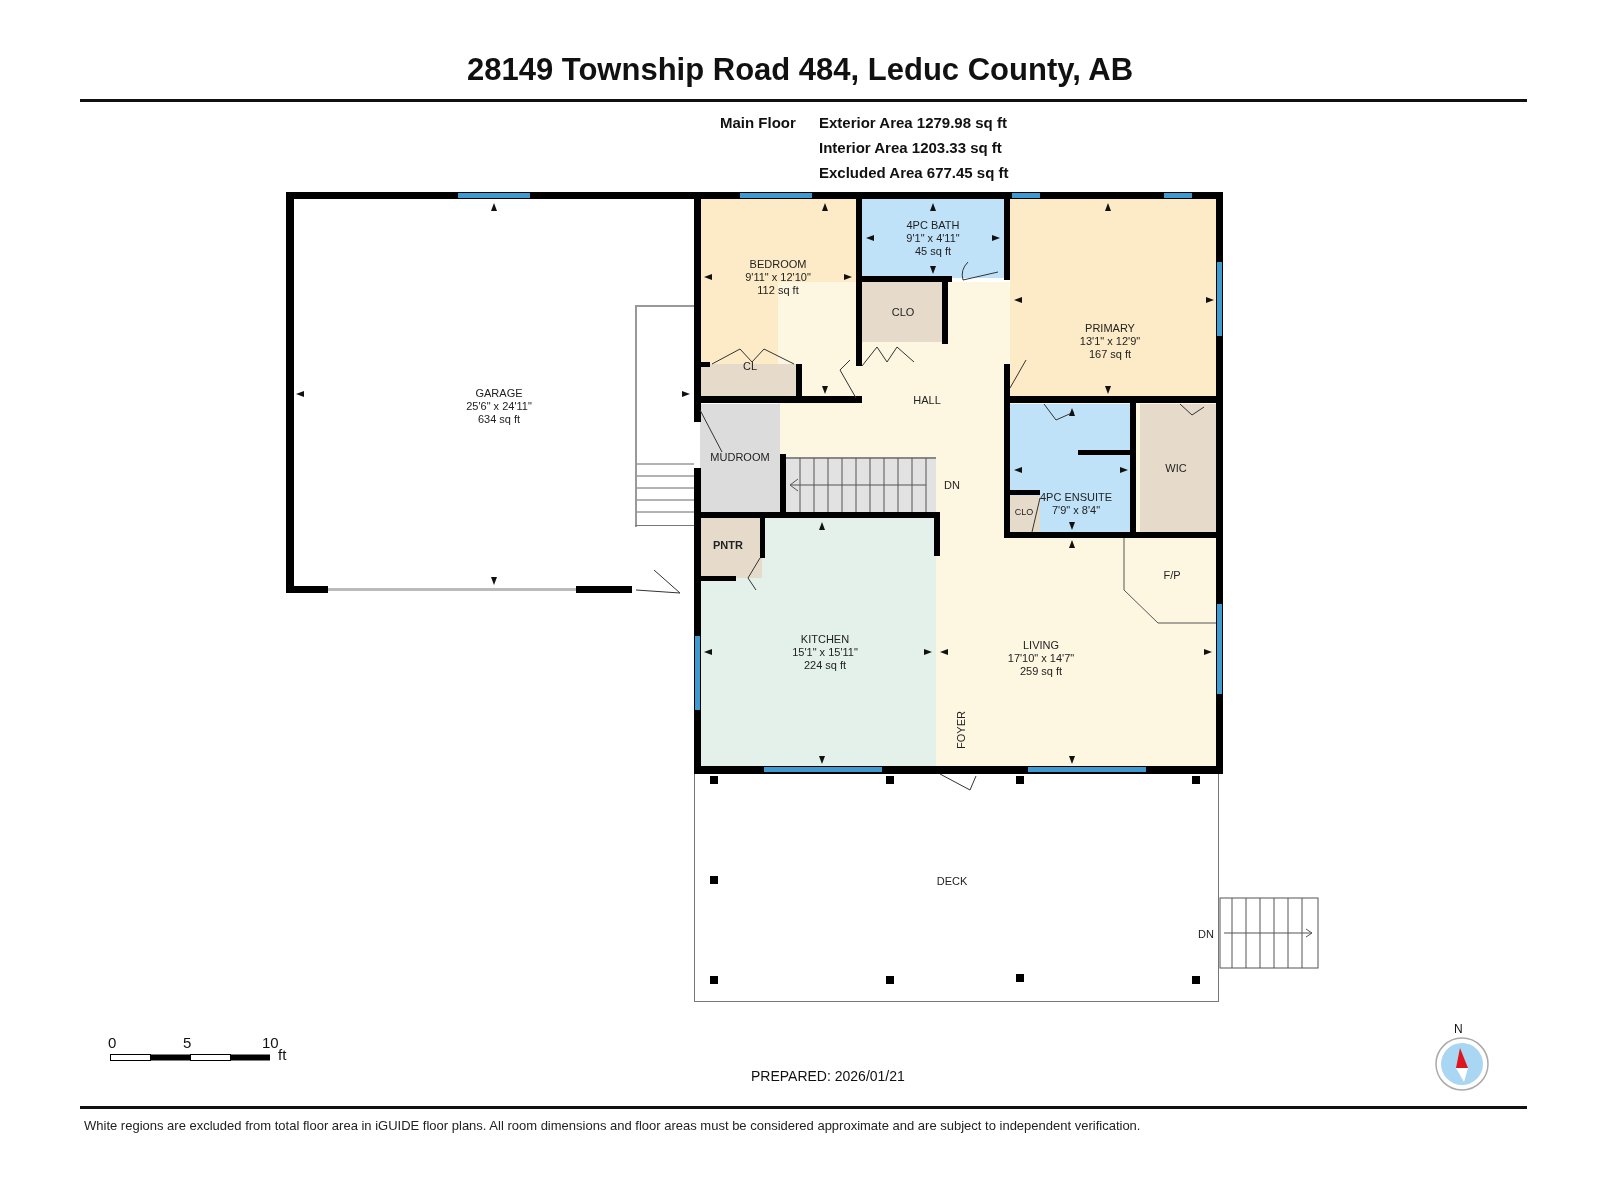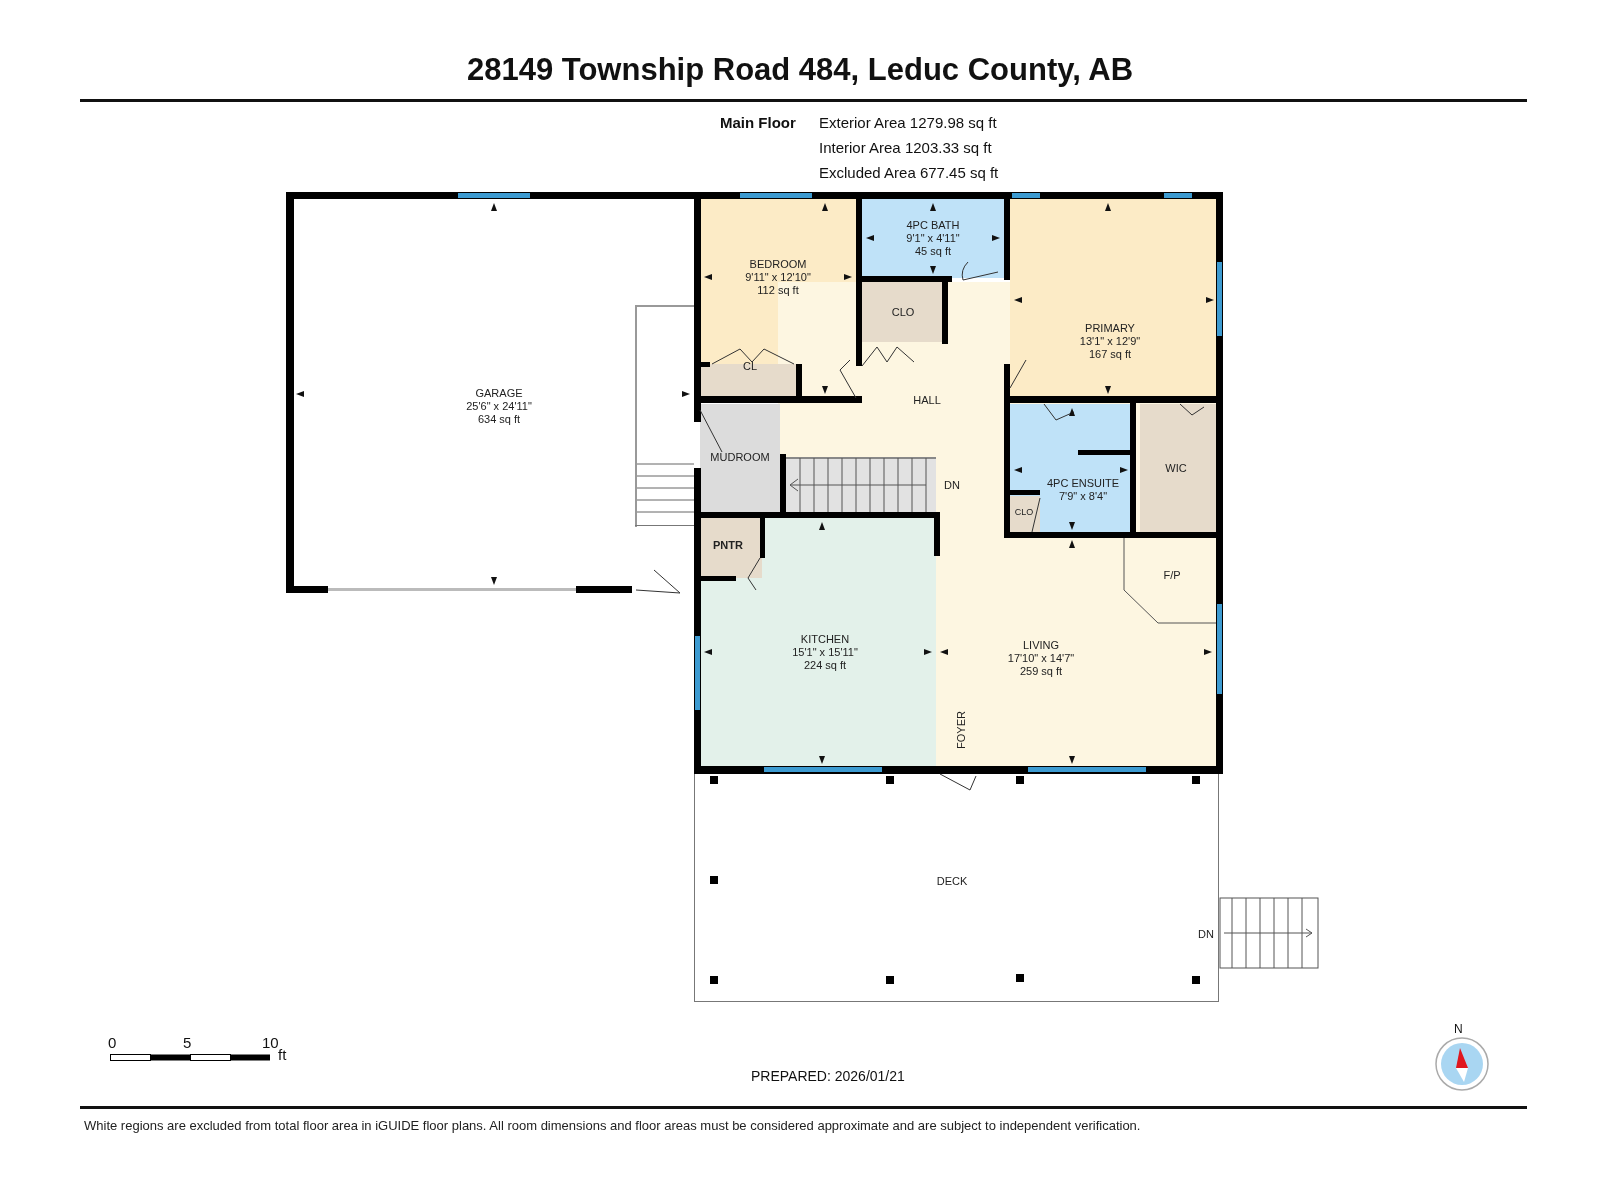--- a/index.html
+++ b/index.html
@@ -1,21 +1,21 @@
 <!DOCTYPE html>
 <html><head>
 <meta charset="utf-8">
 <style>
   html,body{margin:0;padding:0;background:#fff;}
   body{width:1600px;height:1200px;position:relative;overflow:hidden;font-family:"Liberation Sans",sans-serif;color:#111;}
   .title{position:absolute;left:0;width:1600px;top:52px;text-align:center;font-weight:bold;font-size:31px;}
   .rule{position:absolute;left:80px;width:1447px;height:3px;background:#111;}
   .areas{position:absolute;top:110px;left:720px;font-size:15px;line-height:25px;}
   .areas .lbl{position:absolute;left:0;top:0;font-weight:bold;white-space:nowrap;}
-  .areas .vals{position:absolute;left:99px;top:0;white-space:nowrap;}
+  .areas .vals{position:absolute;left:99px;top:0;white-space:nowrap;font-weight:bold;}
   .room{position:absolute;box-sizing:border-box;}
   .rlabel{position:absolute;text-align:center;font-size:11px;line-height:13px;color:#222;white-space:nowrap;transform:translate(-50%,-50%);}
   .wall{position:absolute;background:#000;}
   .win{position:absolute;background:#3d9bd1;}
   .post{position:absolute;width:8px;height:8px;background:#000;}
   .thin{position:absolute;background:#777;}
   svg.overlay{position:absolute;left:0;top:0;}
   .scale{position:absolute;left:110px;top:1054px;}
   .scale .num{position:absolute;top:-20px;font-size:15px;}
   .prepared{position:absolute;left:751px;top:1068px;font-size:14px;}
@@ -218,21 +218,21 @@
   <div class="rlabel" style="left:1110px;top:300px;margin-top:41px;">
     <div>PRIMARY</div>
       <div>13'1" x 12'9"</div>
       <div>167 sq ft</div>
   </div>
   <div class="rlabel" style="left:903px;top:312px;">CLO</div>
   <div class="rlabel" style="left:750px;top:366px;">CL</div>
   <div class="rlabel" style="left:927px;top:400px;">HALL</div>
   <div class="rlabel" style="left:740px;top:457px;">MUDROOM</div>
   <div class="rlabel" style="left:952px;top:485px;">DN</div>
-  <div class="rlabel" style="left:1076px;top:490px;margin-left:7px;">
+  <div class="rlabel" style="left:1076px;top:504px;">
     <div>4PC ENSUITE</div>
       <div>7'9" x 8'4"</div>
   </div>
   <div class="rlabel" style="left:1024px;top:512px;font-size:9px;">CLO</div>
   <div class="rlabel" style="left:1176px;top:468px;">WIC</div>
   <div class="rlabel" style="left:1172px;top:575px;">F/P</div>
   <div class="rlabel" style="left:728px;top:545px;font-weight:bold;">PNTR</div>
   <div class="rlabel" style="left:825px;top:652px;">
     <div>KITCHEN</div>
       <div>15'1" x 15'11"</div>

